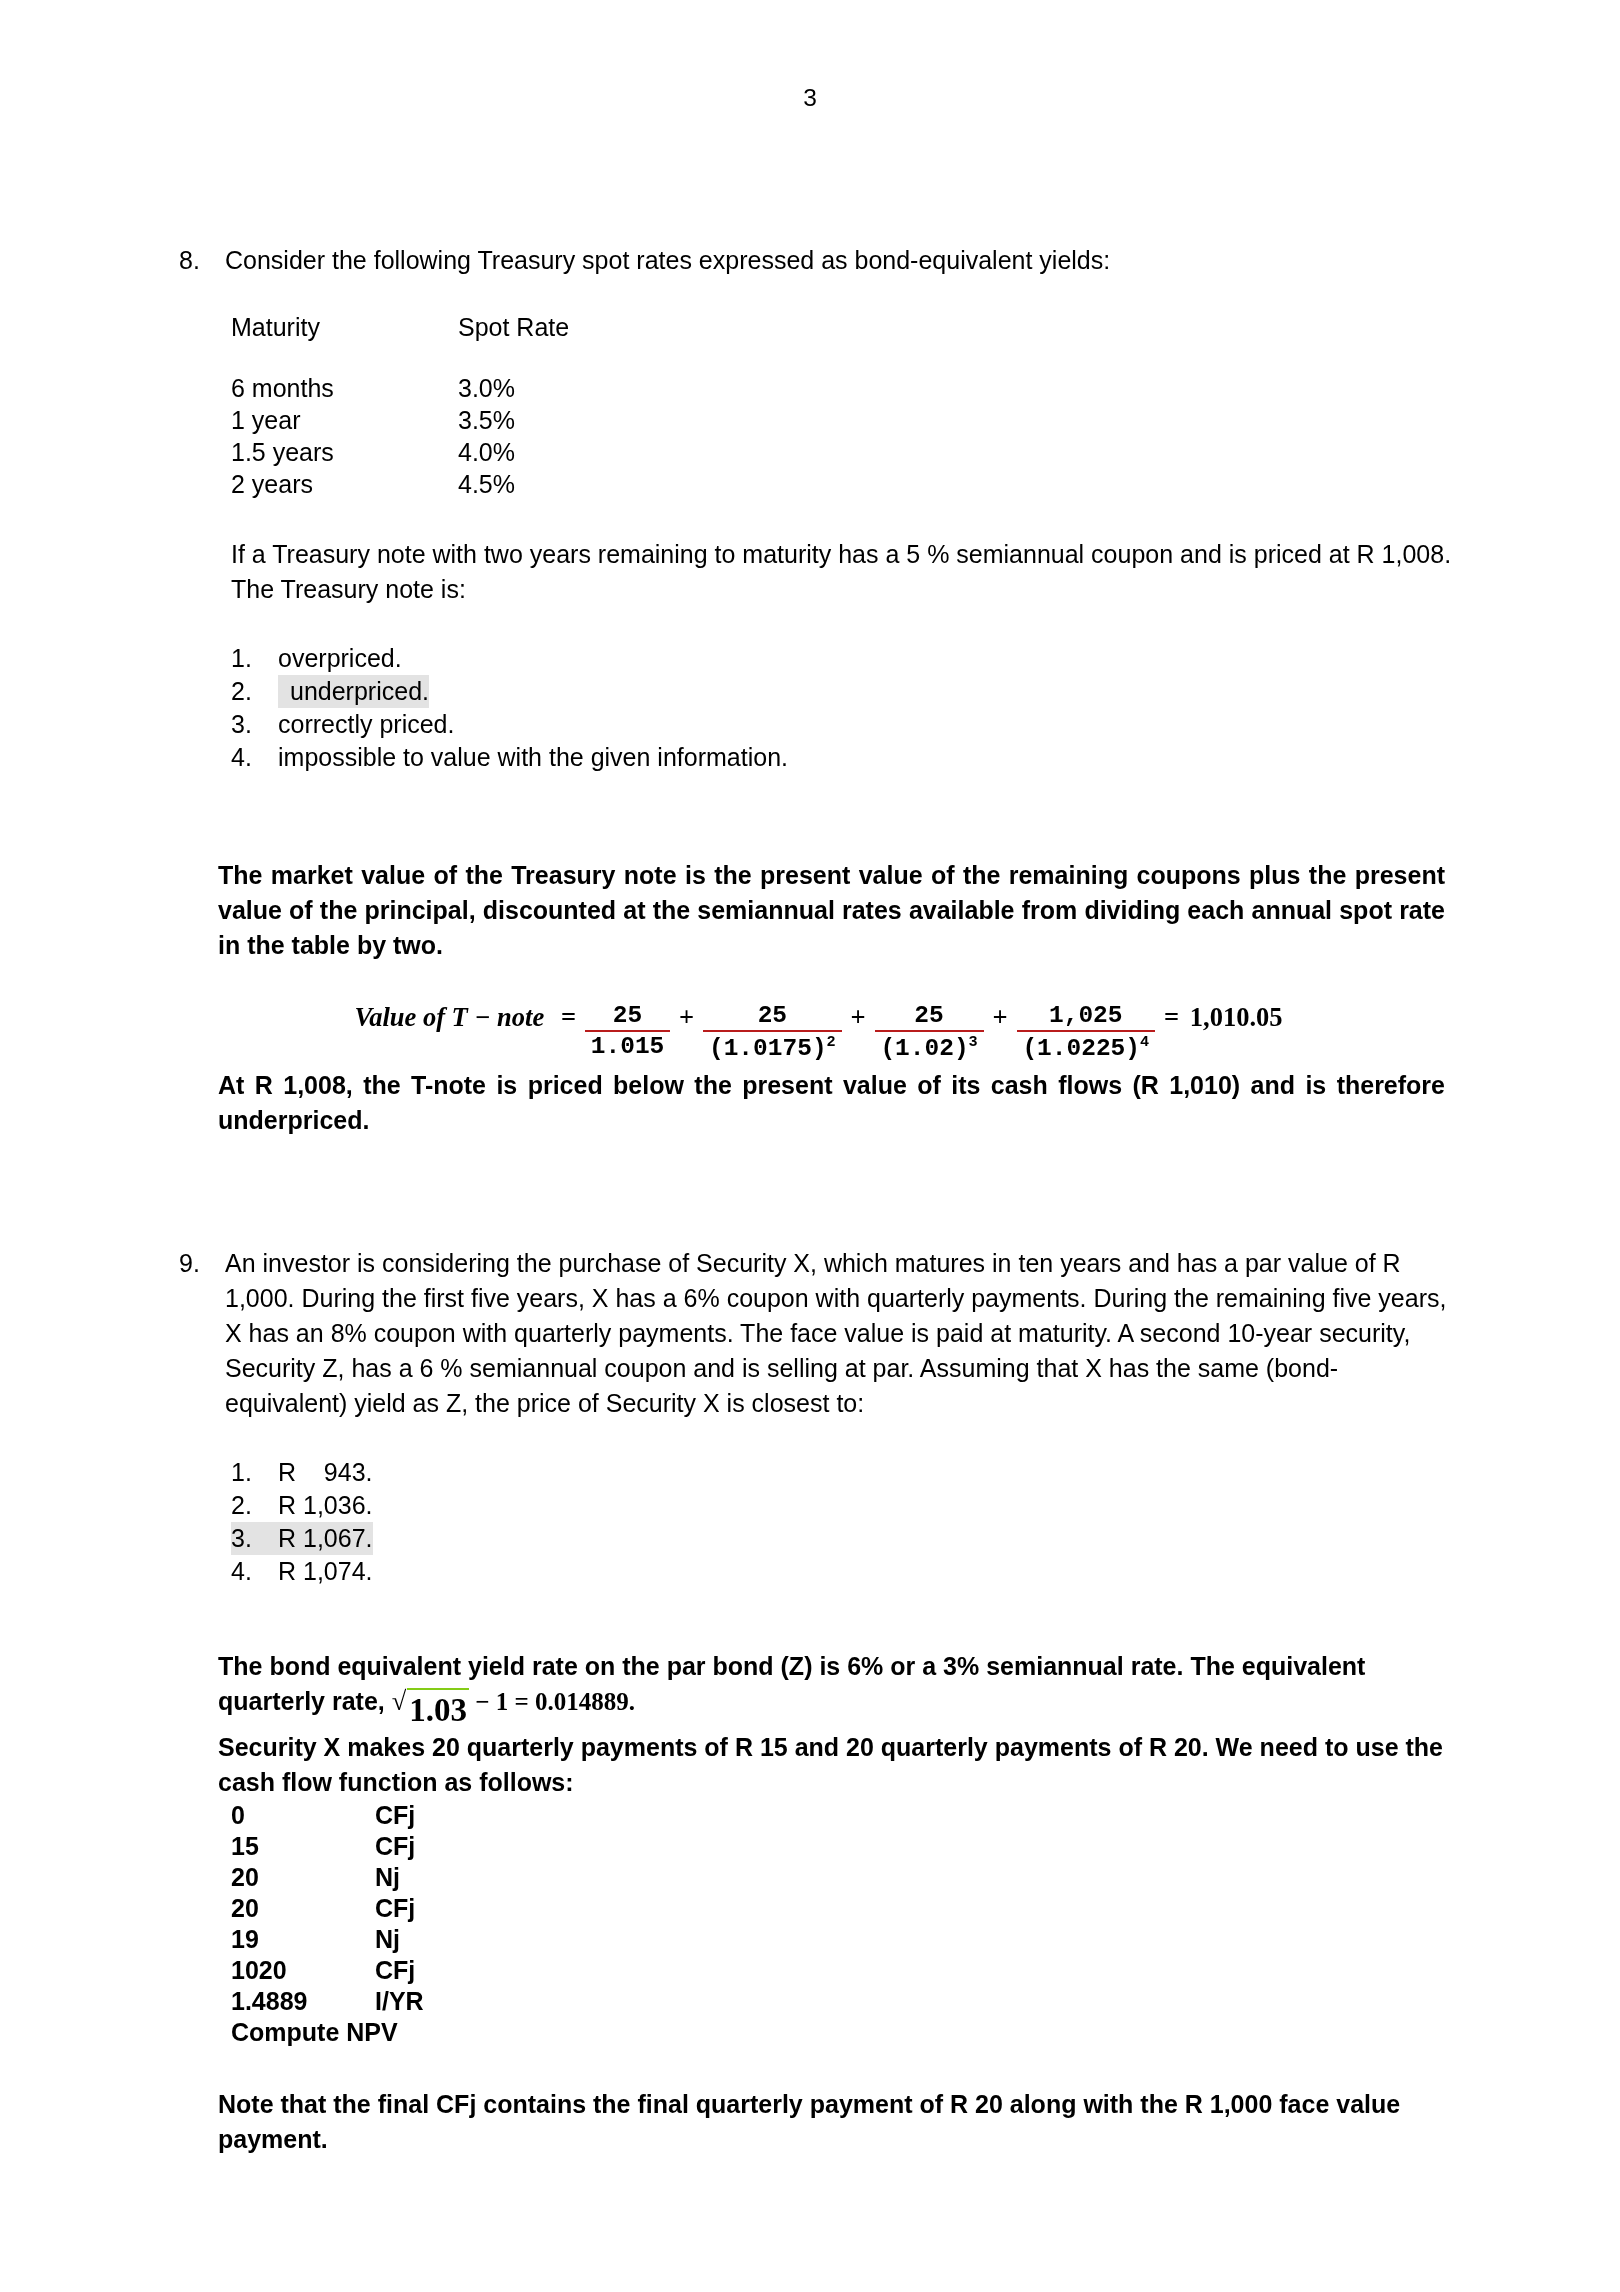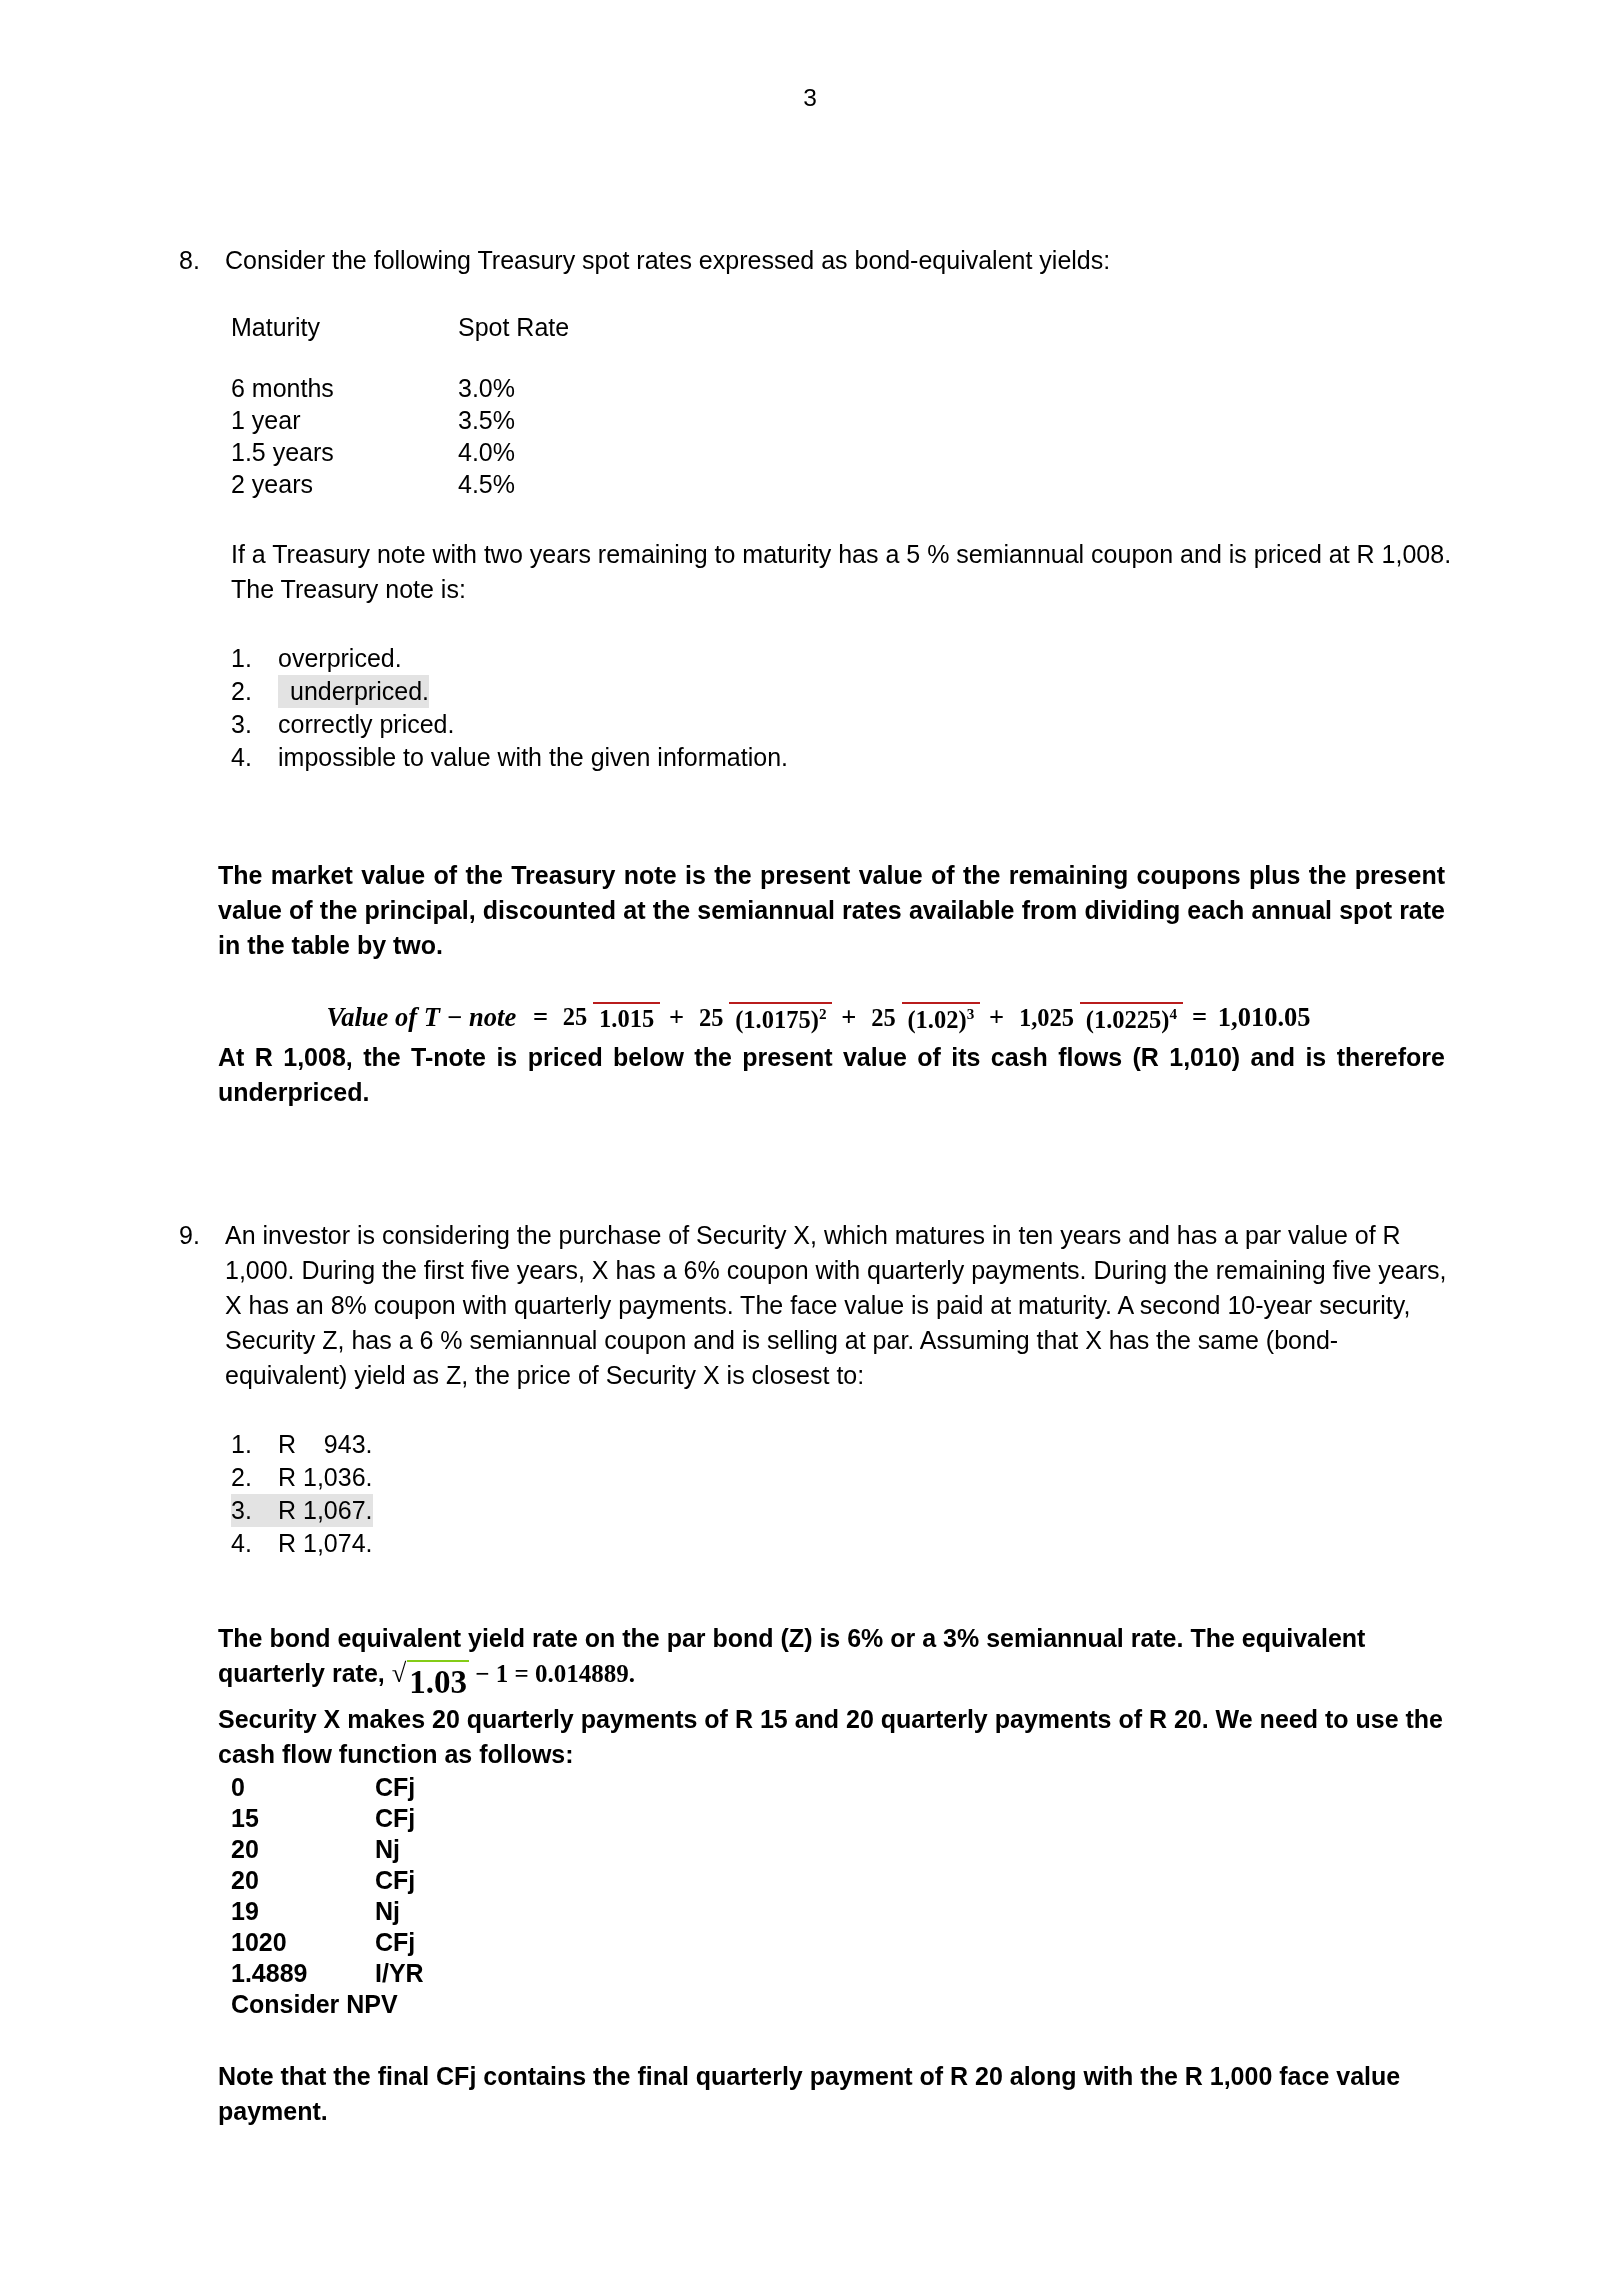--- a/index.html
+++ b/index.html
@@ -150,25 +150,26 @@
   .eq-lhs {
     margin-right: 9.8px;
   }
   .op {
     font-style: normal;
     margin: 0 6.9px;
     font-size: 26.5px;
   }
   .frac {
     display: inline-flex;
-    flex-direction: row;
+    flex-direction: column;
     align-items: center;
     font-style: normal;
     vertical-align: middle;
     margin: 0 2px;
+    font-family: Liberation Mono, monospace;
   }
   .frac .num {
     padding: 0 5.9px 1px 5.9px;
     font-size: 24.5px;
   }
   .frac .den {
     border-top: 2px solid #b91c1c;
     padding: 1px 5.9px 0 5.9px;
     font-size: 24.5px;
   }
@@ -390,21 +391,21 @@
       </div>
       <div class="cfj-row">
         <div class="cf-val">1020</div>
         <div class="cf-key">CFj</div>
       </div>
       <div class="cfj-row">
         <div class="cf-val">1.4889</div>
         <div class="cf-key">I/YR</div>
       </div>
       <div class="cfj-row">
-        <div class="cf-key">Consider NPV</div>
+        <div class="cf-key">Compute NPV</div>
       </div>
     </div>
 
     <div class="spacer-md"></div>
 
     <div class="explain nojust">Note that the final CFj contains the final quarterly payment of R 20 along with the R 1,000 face value payment.</div>
 
   </div>
 </div>
 

